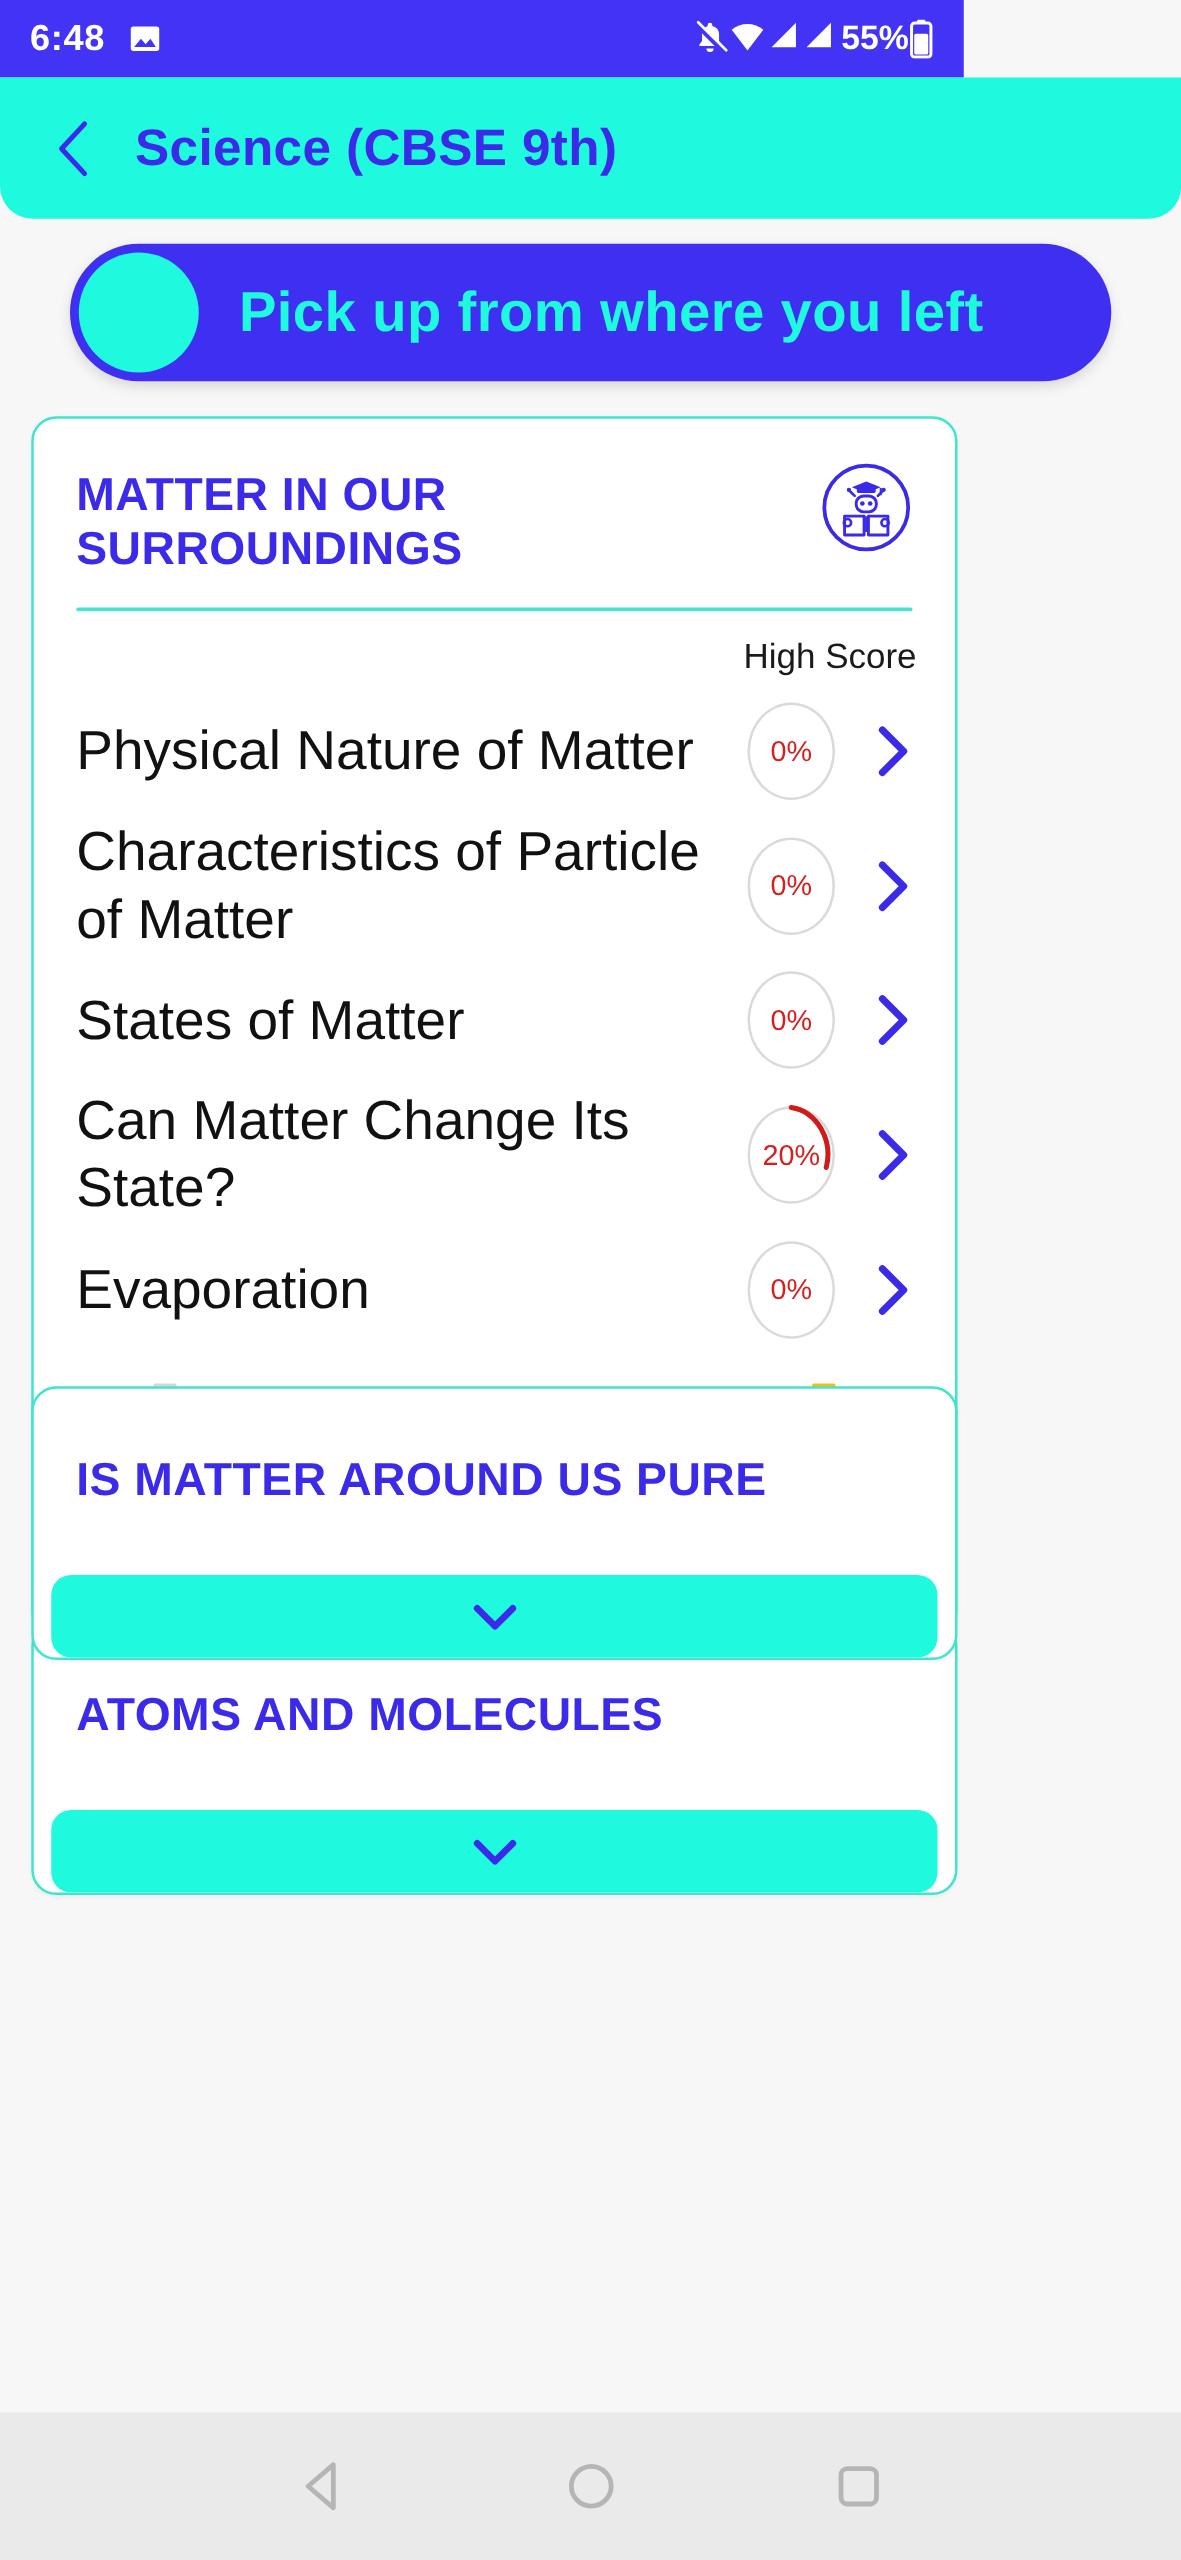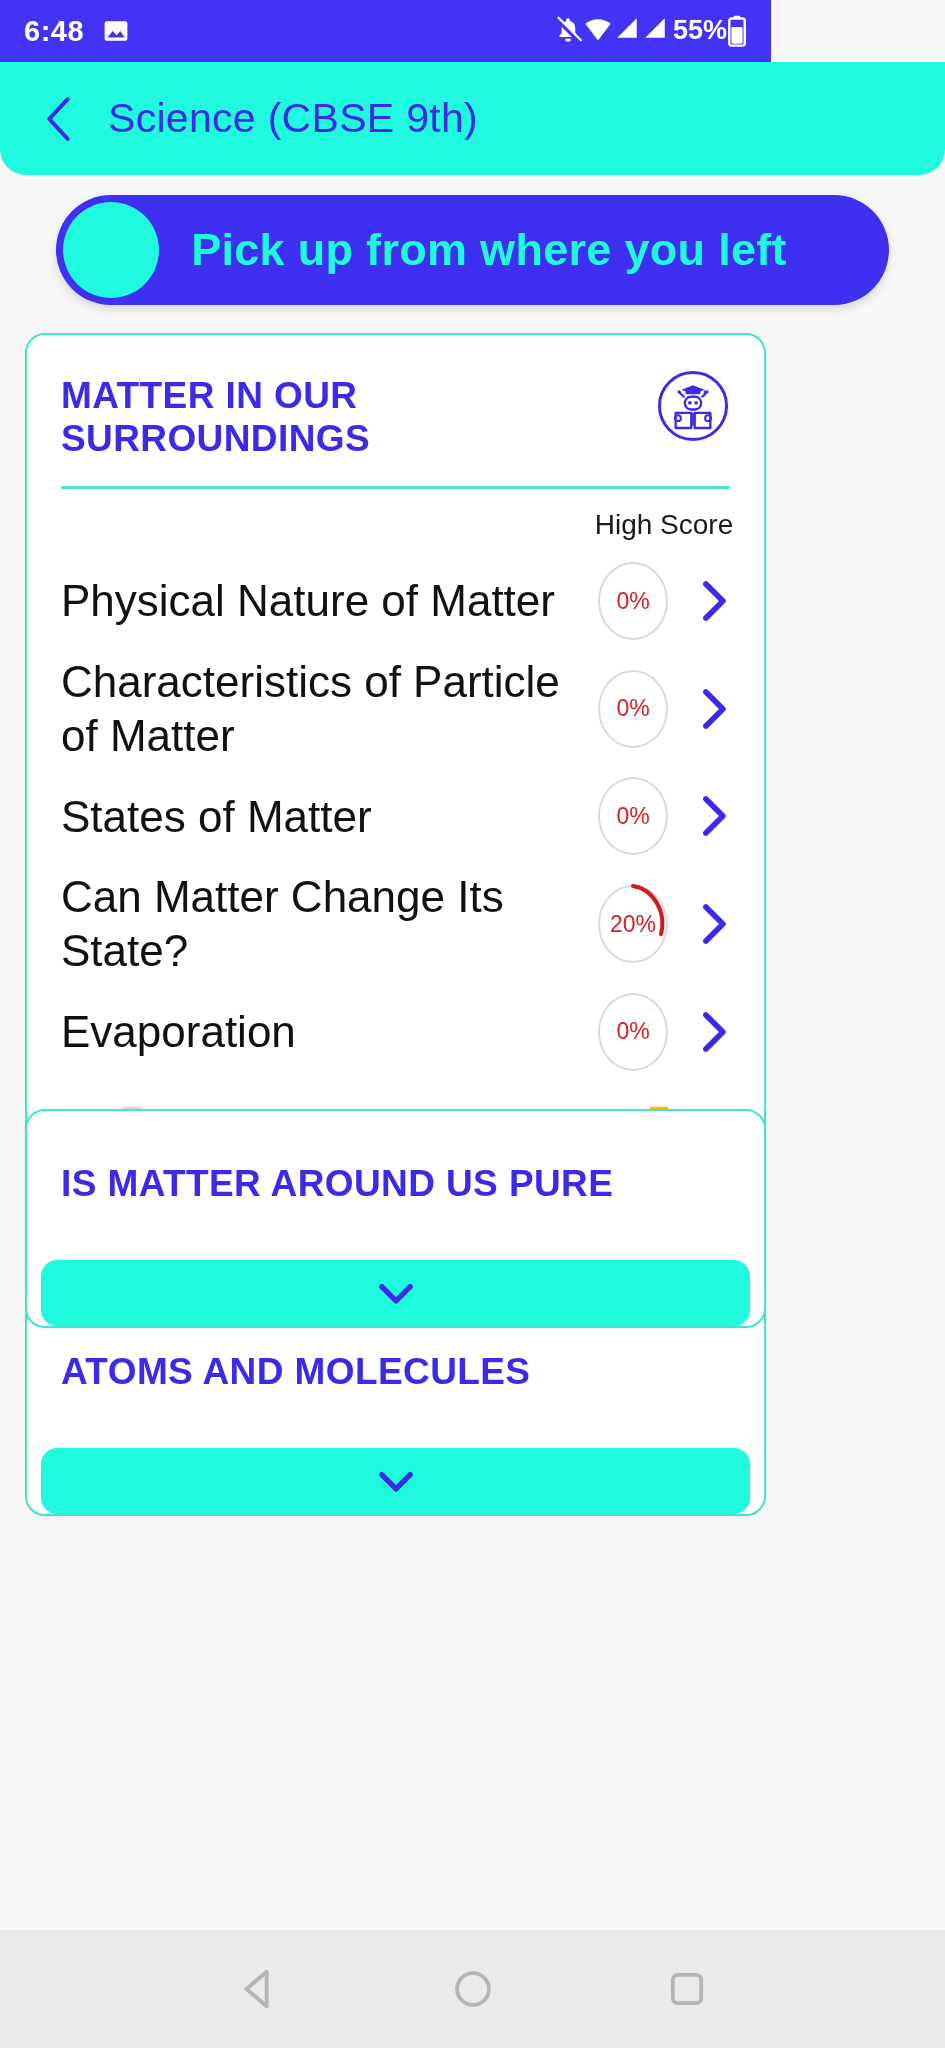--- a/index.html
+++ b/index.html
@@ -26,21 +26,21 @@
   
   .appbar{
     position:absolute; top:62px; left:0; width:945px; height:113px;
     background:#1ffade;
     border-bottom-left-radius:26px; border-bottom-right-radius:26px;
     display:flex; align-items:center; padding-left:40px;
   }
   .back-chevron{ width:40px; height:46px; flex:none; }
   .appbar-title{
     margin-left:28px; color:#3b2be8; font-size:41px;
-    font-weight:400; letter-spacing:.3px;
+    font-weight:700; letter-spacing:.3px;
   }
 
   
   .resume-wrap{ position:absolute; top:195px; left:0; width:945px; padding:0 56px; }
   .resume{
     position:relative; height:110px; border-radius:56px;
     background:#3f2ff0; display:flex; align-items:center;
     box-shadow:0 4px 10px rgba(0,0,0,.13);
   }
   .resume-avatar{

